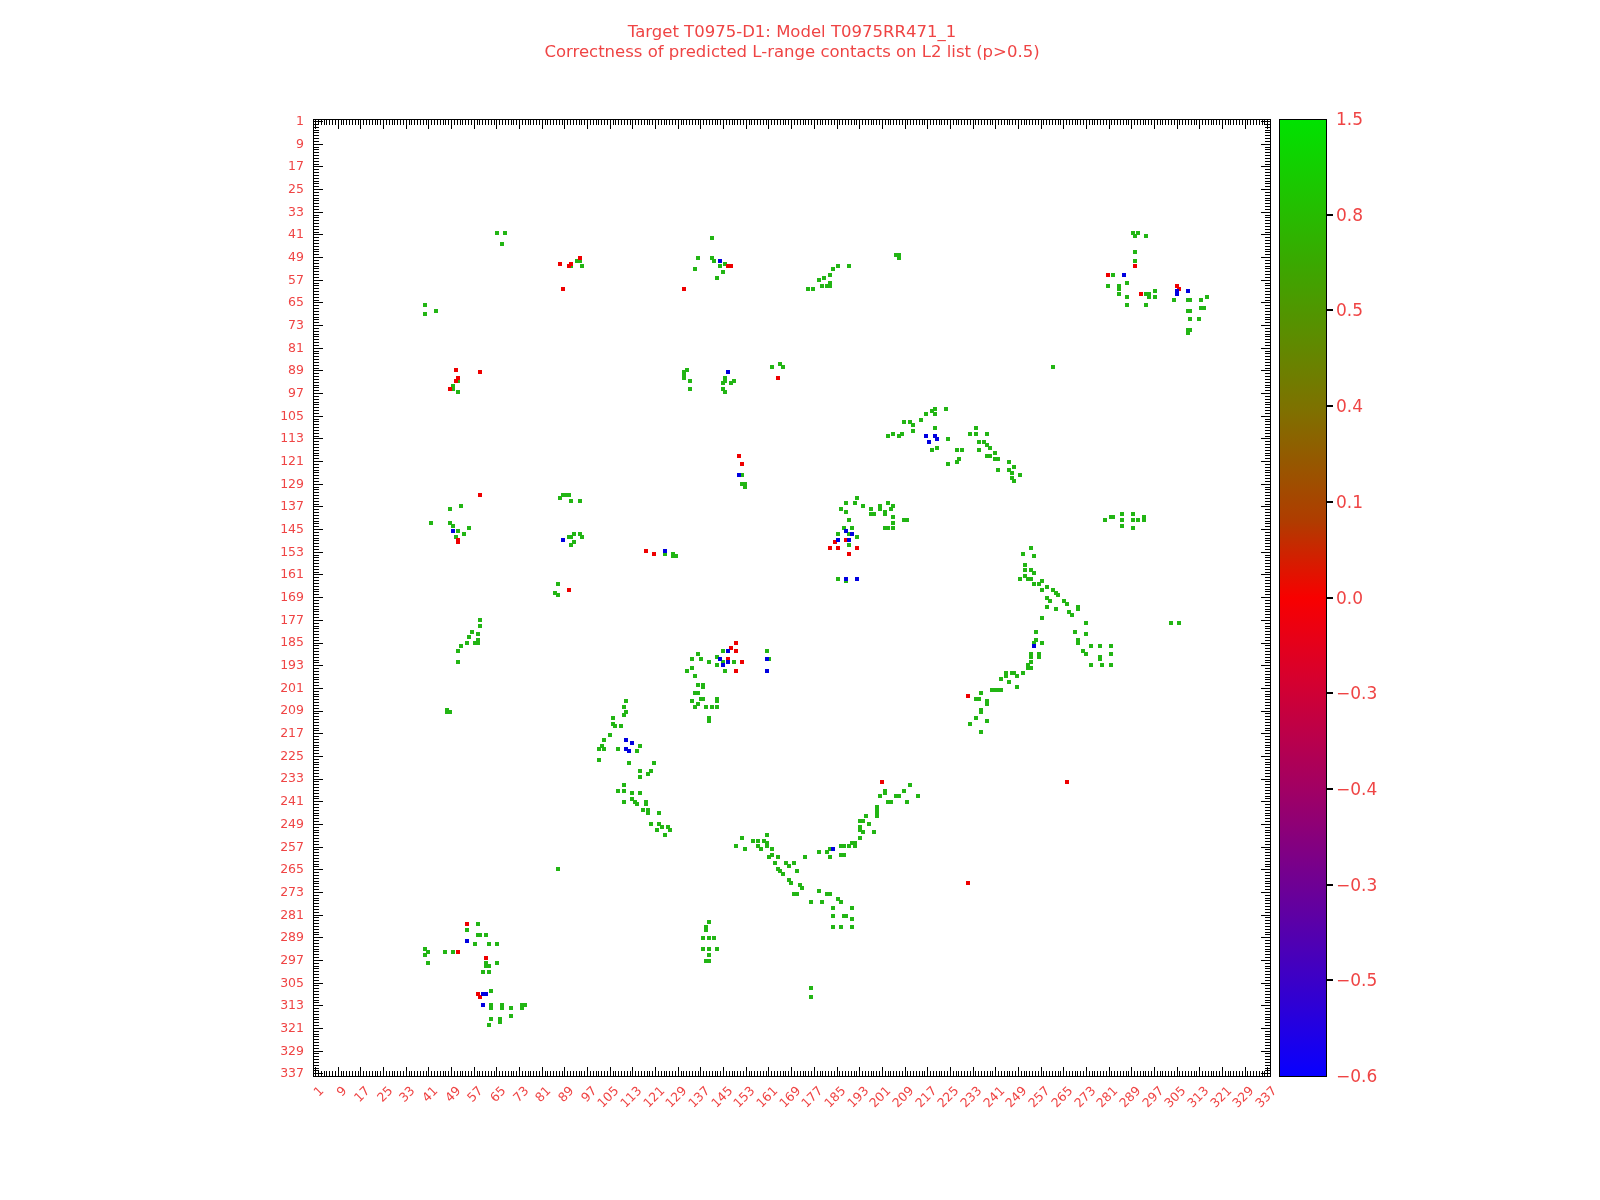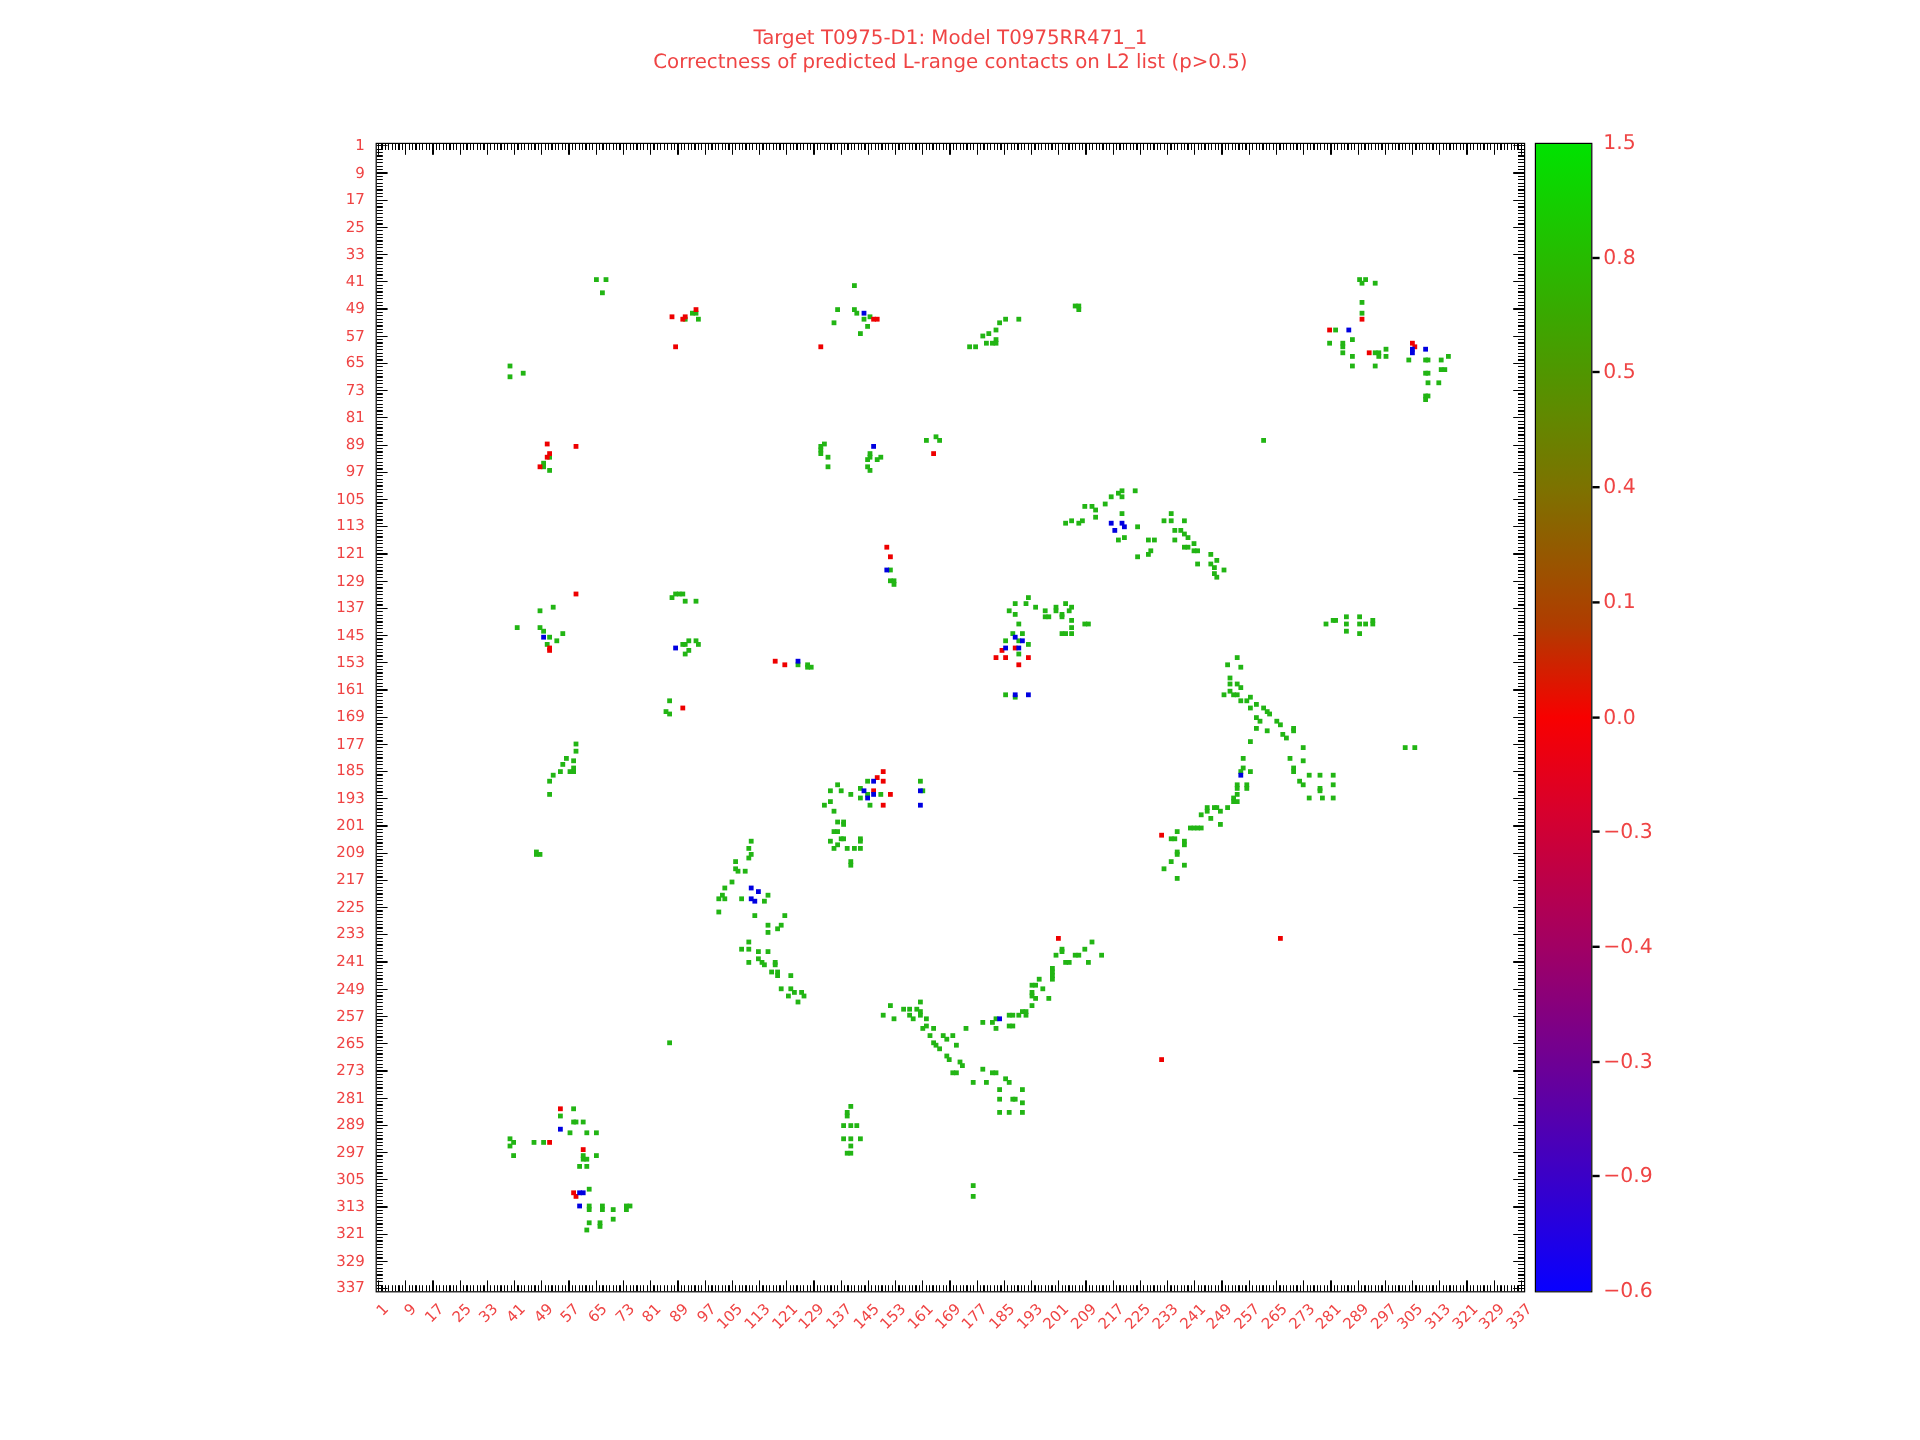--- a/index.html
+++ b/index.html
@@ -743,17 +743,17 @@
       <div class="cblab" style="top: 491.8px;">0.1</div>
       <div class="cbtick" style="top: 500.8px;"></div>
       <div class="cblab" style="top: 587.5px;">0.0</div>
       <div class="cbtick" style="top: 596.5px;"></div>
       <div class="cblab" style="top: 683.2px;">−0.3</div>
       <div class="cbtick" style="top: 692.2px;"></div>
       <div class="cblab" style="top: 778.9px;">−0.4</div>
       <div class="cbtick" style="top: 787.9px;"></div>
       <div class="cblab" style="top: 874.6px;">−0.3</div>
       <div class="cbtick" style="top: 883.6px;"></div>
-      <div class="cblab" style="top: 970.3px;">−0.9</div>
+      <div class="cblab" style="top: 970.3px;">−0.5</div>
       <div class="cbtick" style="top: 979.3px;"></div>
       <div class="cblab" style="top: 1066px;">−0.6</div>
     </div>
 </div>
 
 </body></html>

